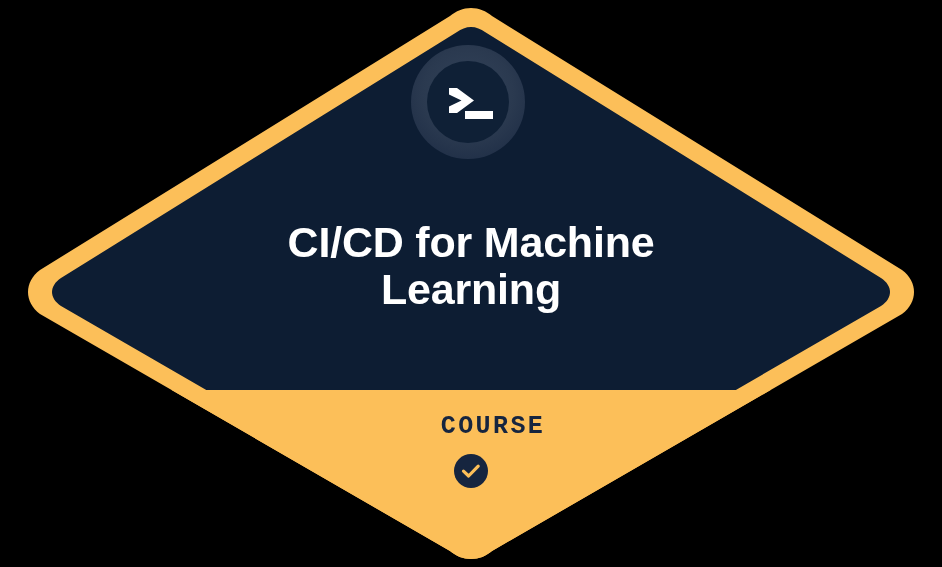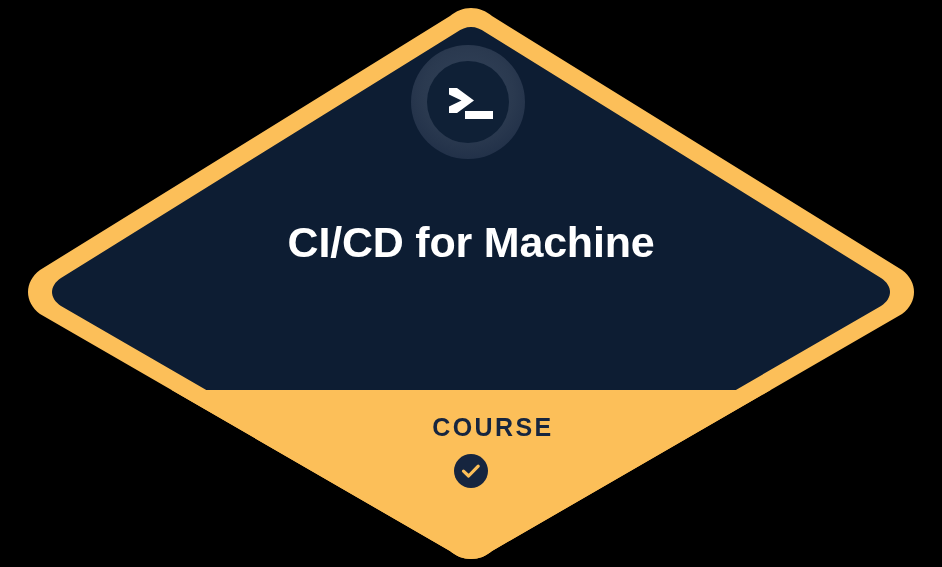--- a/index.html
+++ b/index.html
@@ -107,21 +107,21 @@
     width: 942px;
     text-align: center;
   }
   #status-text {
     color: #16253f;
     font-size: 25px;
     line-height: 36px;
     font-weight: 700;
     letter-spacing: 2.4px;
     text-transform: uppercase;
-    font-family: Liberation Sans, sans-serif;
+    font-family: Liberation Mono, monospace;
     margin-left: 44px;
   }
   #status-text .status-line {
     display: block;
     white-space: nowrap;
   }
 
   #check-badge {
     margin: 9px auto 0 auto;
     width: 34px;
@@ -206,20 +206,21 @@
 
           <path d="M 22 27 L 30 27 L 47 39.5 L 30 52 L 22 52 L 22 45.5 L 34.5 39.5 L 22 33.5 Z" fill="#ffffff"></path>
 
           <rect x="38" y="50" width="28" height="8" fill="#ffffff"></rect>
         </svg>
       </div>
     </div>
 
     <div id="course-title">
       <span class="title-line">CI/CD for Machine</span>
+      <span class="title-line">Learning</span>
     </div>
 
     <div id="status-block">
       <div id="status-text">
         <span class="status-line">COURSE</span>
       </div>
       <div id="check-badge">
         <svg width="20" height="20" viewBox="0 0 20 20" xmlns="http://www.w3.org/2000/svg">
           <path d="M 2.5 10.2 L 7.6 15 L 17.2 5.2" fill="none" stroke="#fcbf59" stroke-width="3.2" stroke-linecap="round" stroke-linejoin="round"></path>
         </svg>

